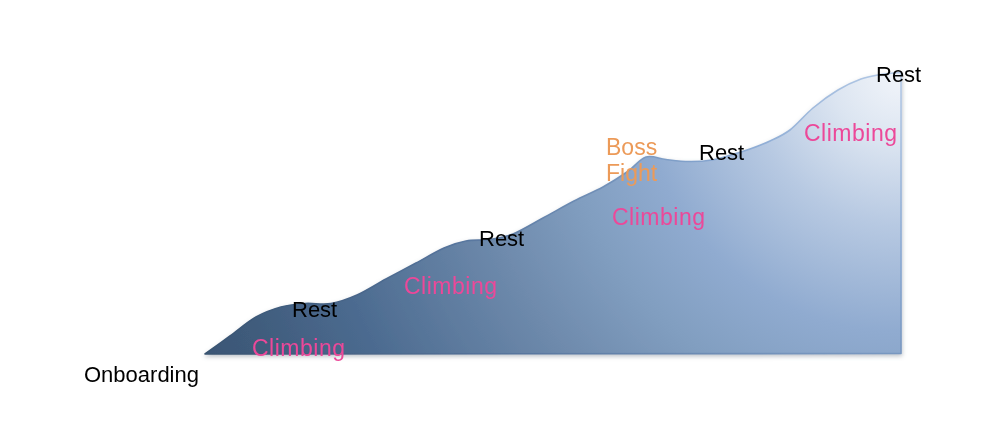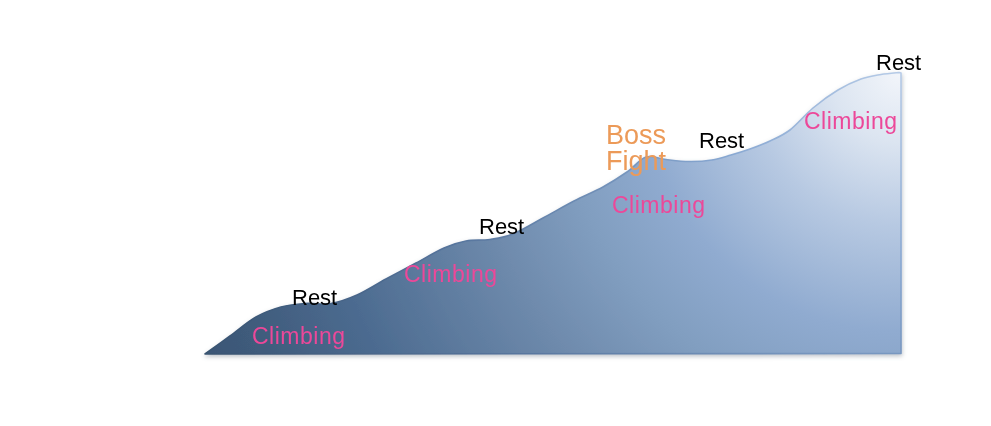--- a/index.html
+++ b/index.html
@@ -9,25 +9,26 @@
     overflow:hidden;
     background:#ffffff;
     font-family:"Liberation Sans", sans-serif;
   }
   #curve-svg{position:absolute;left:0;top:0;width:991px;height:426px;}
   .lbl{
     position:absolute;
     white-space:nowrap;
     line-height:1.15;
     user-select:none;
+    margin-top:12px;
   }
   .lbl-rest{color:#000000;font-size:22px;}
   .lbl-climb{color:#ec4899;font-size:23px;letter-spacing:0.5px;}
   .lbl-boss{
-    color:#EC9A58;font-size:27px;line-height:26px;
+    color:#EC9A58;font-size:23px;line-height:26px;
     white-space:normal;width:64px;
   }
   .lbl-onboarding{color:#000000;font-size:22px;}
   
   #lbl-onboarding{left:84px;top:350px;}
   #stage-0{left:252px;top:323px;}
   #stage-1{left:292px;top:285px;}
   #stage-2{left:404px;top:261px;}
   #stage-3{left:479px;top:214px;}
   #stage-4{left:612px;top:192px;}
@@ -62,20 +63,21 @@
         <stop offset="0.85" stop-color="#415e80"></stop>
         <stop offset="1" stop-color="#37526f"></stop>
       </radialGradient>
       <filter id="softShadow" x="-5%" y="-5%" width="112%" height="112%">
         <feDropShadow dx="0.5" dy="2" stdDeviation="2.2" flood-color="#6e7887" flood-opacity="0.45"></feDropShadow>
       </filter>
     </defs>
     <path id="mountain-path" fill="url(#fillGrad)" stroke="url(#strokeGrad)" stroke-width="1.6" stroke-linejoin="round" filter="url(#softShadow)" d="M 205 354 C 209.2 351.0, 221.5 342.2, 230 336 C 238.5 329.8, 247.5 321.8, 256 317 C 264.5 312.2, 272.8 309.3, 281 307 C 289.2 304.8, 296.7 304.1, 305 303.5 C 313.3 302.9, 322.3 304.9, 331 303.5 C 339.7 302.1, 347.8 299.1, 357 295 C 366.2 290.9, 376.2 284.3, 386 279 C 395.8 273.7, 406.3 268.2, 416 263 C 425.7 257.8, 435.7 251.7, 444 248 C 452.3 244.3, 458.3 242.4, 466 241 C 473.7 239.6, 482.2 240.7, 490 239.5 C 497.8 238.3, 504.2 237.6, 513 234 C 521.8 230.4, 532.8 223.5, 543 218 C 553.2 212.5, 564.0 206.2, 574 201 C 584.0 195.8, 594.2 191.8, 603 187 C 611.8 182.2, 619.8 177.0, 627 172 C 634.2 167.0, 639.5 159.1, 646 157 C 652.5 154.9, 658.8 158.8, 666 159.5 C 673.2 160.3, 681.3 161.4, 689 161.5 C 696.7 161.6, 705.0 161.1, 712 160 C 719.0 158.9, 724.7 156.8, 731 155 C 737.3 153.2, 743.5 151.3, 750 149 C 756.5 146.7, 763.3 144.2, 770 141 C 776.7 137.8, 782.8 135.5, 790 130 C 797.2 124.5, 805.0 114.7, 813 108 C 821.0 101.3, 830.0 94.8, 838 90 C 846.0 85.2, 853.8 81.6, 861 79 C 868.2 76.4, 874.7 75.6, 881 74.5 C 887.3 73.4, 896.0 72.8, 899 72.5 L 901 73 L 901 353.5 Z"></path>
   </svg>
 
+  <div id="lbl-onboarding" class="lbl lbl-onboarding">Onboarding</div>
 
   <div id="stage-0" class="lbl lbl-climb">Climbing</div>
   <div id="stage-1" class="lbl lbl-rest">Rest</div>
   <div id="stage-2" class="lbl lbl-climb">Climbing</div>
   <div id="stage-3" class="lbl lbl-rest">Rest</div>
   <div id="stage-4" class="lbl lbl-climb">Climbing</div>
   <div id="stage-5" class="lbl lbl-boss">Boss Fight</div>
   <div id="stage-6" class="lbl lbl-rest">Rest</div>
   <div id="stage-7" class="lbl lbl-climb">Climbing</div>
   <div id="stage-8" class="lbl lbl-rest">Rest</div>

